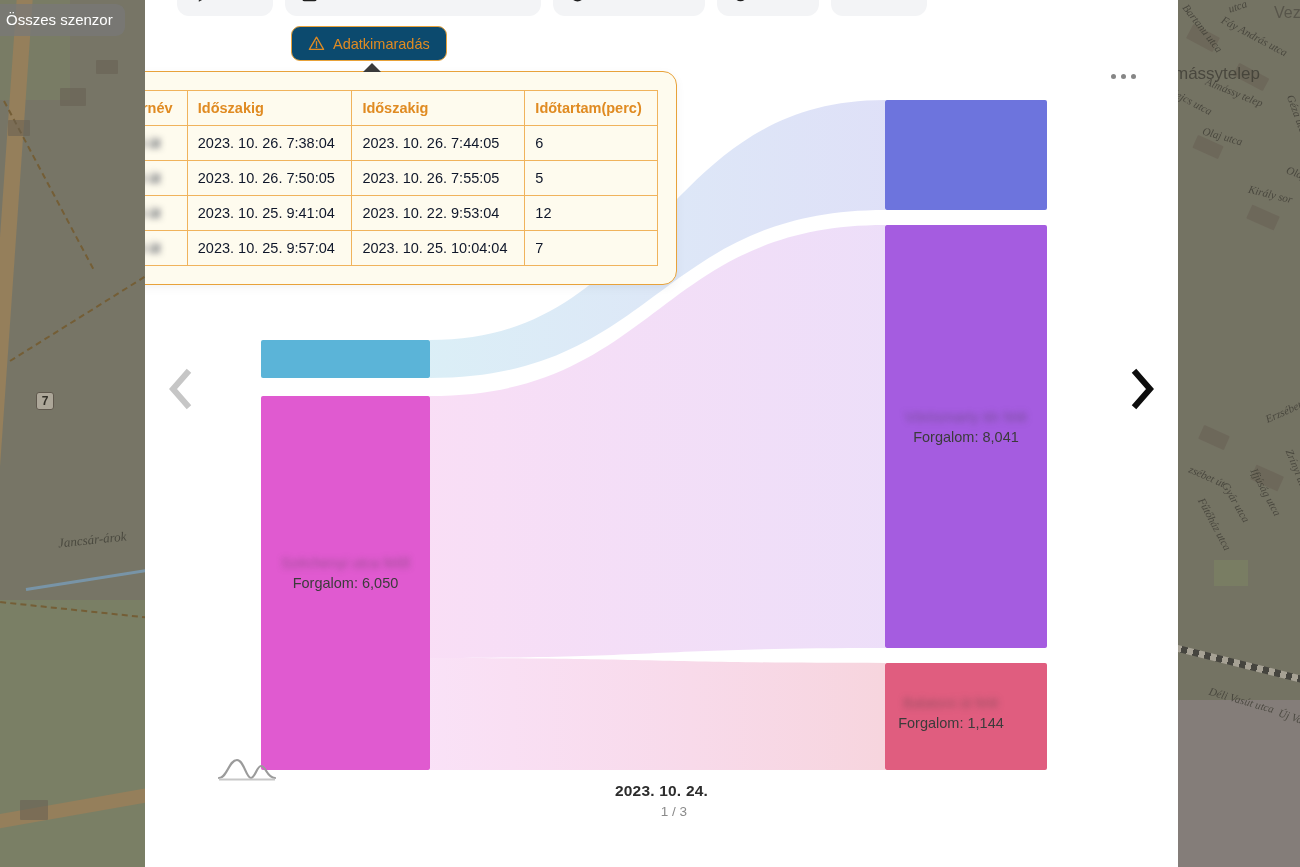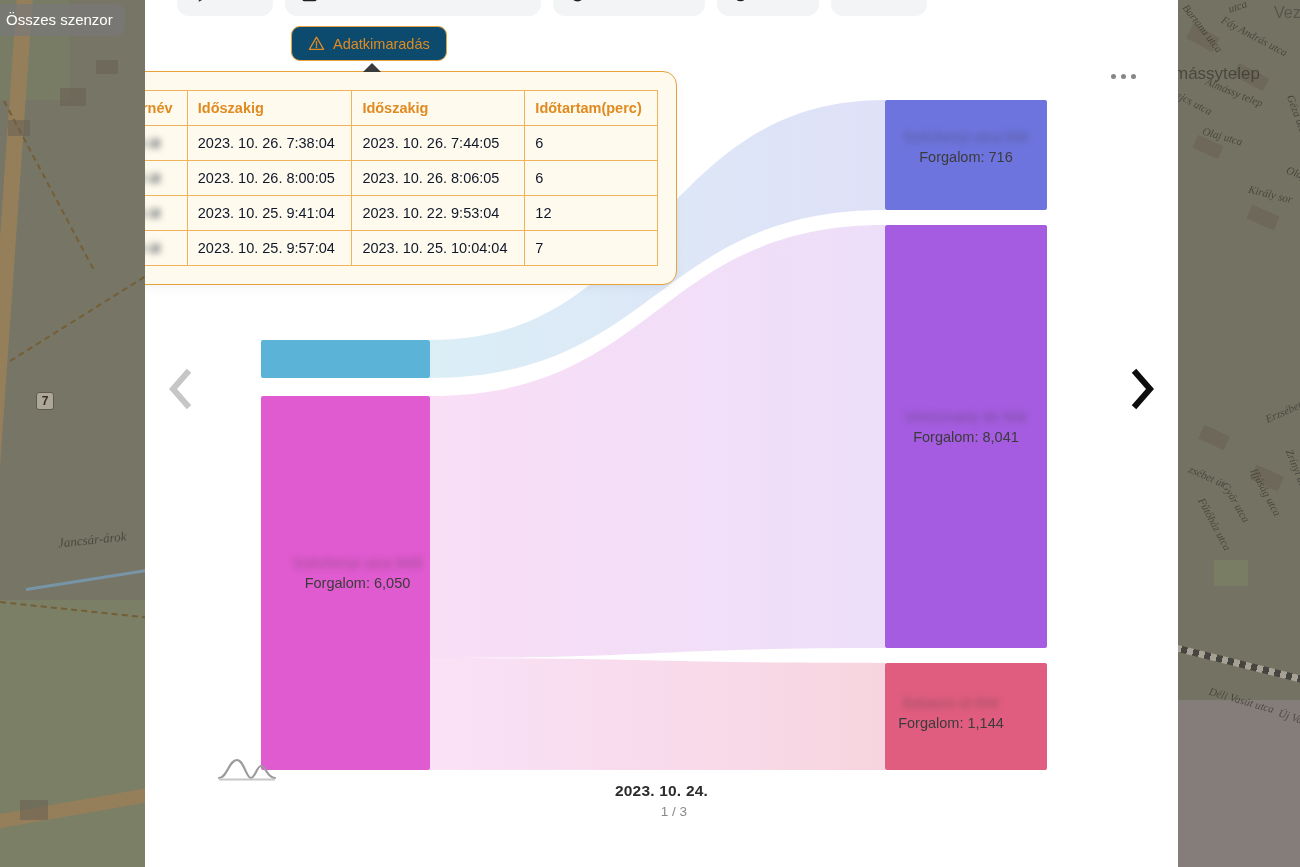--- a/index.html
+++ b/index.html
@@ -295,36 +295,32 @@
 
         <path d="M285,658 C512,658 512,663 740,663 L740,770 C512,770 512,770 285,770 Z" fill="url(#gMagRed)"></path>
 
         <rect x="116" y="340" width="169" height="38" rx="2" fill="#5bb4d8"></rect>
         <rect x="116" y="396" width="169" height="374" rx="2" fill="#e05ad0"></rect>
         <rect x="740" y="100" width="162" height="110" rx="2" fill="#6d74dd"></rect>
         <rect x="740" y="225" width="162" height="423" rx="2" fill="#a55ce0"></rect>
         <rect x="740" y="663" width="162" height="107" rx="2" fill="#e05d7f"></rect>
       </svg>
 
-      <div class="node-label" style="left:740px; top:128px; width:162px;">
-        <span class="node-name">Széchenyi utca felé</span>
-        <span class="node-value">Forgalom: 716</span>
-      </div>
 
       <div class="node-label" style="left:740px; top:408px; width:162px;">
         <span class="node-name">Vörösmarty tér felé</span>
         <span class="node-value">Forgalom: 8,041</span>
       </div>
 
       <div class="node-label" style="left:740px; top:694px; width:132px;">
         <span class="node-name">Balatoni út felé</span>
         <span class="node-value">Forgalom: 1,144</span>
       </div>
 
-      <div class="node-label" style="left:116px; top:554px; width:169px;margin-left:12px;">
+      <div class="node-label" style="left:116px; top:554px; width:169px;">
         <span class="node-name">Széchenyi utca felől</span>
         <span class="node-value">Forgalom: 6,050</span>
       </div>
     </div>
 
     <div class="chart-wm">
       <svg width="62" height="30" viewBox="0 0 62 30">
         <path d="M2,26 C10,26 12,8 20,8 C27,8 29,26 34,26 C38,26 40,14 44,14 C49,14 50,26 58,26" fill="none" stroke="#9b9b9b" stroke-width="2.2" stroke-linecap="round"></path>
         <line x1="2" y1="27.5" x2="58" y2="27.5" stroke="#c7c7c7" stroke-width="2"></line>
       </svg>
@@ -392,23 +388,23 @@
         </thead>
         <tbody>
           <tr>
             <td class="blurred">Balatoni út</td>
             <td>2023. 10. 26. 7:38:04</td>
             <td>2023. 10. 26. 7:44:05</td>
             <td>6</td>
           </tr>
           <tr>
             <td class="blurred">Balatoni út</td>
-            <td>2023. 10. 26. 8:00:05</td>
-            <td>2023. 10. 26. 8:06:05</td>
-            <td>6</td>
+            <td>2023. 10. 26. 7:50:05</td>
+            <td>2023. 10. 26. 7:55:05</td>
+            <td>5</td>
           </tr>
           <tr>
             <td class="blurred">Balatoni út</td>
             <td>2023. 10. 25. 9:41:04</td>
             <td>2023. 10. 22. 9:53:04</td>
             <td>12</td>
           </tr>
           <tr>
             <td class="blurred">Balatoni út</td>
             <td>2023. 10. 25. 9:57:04</td>

